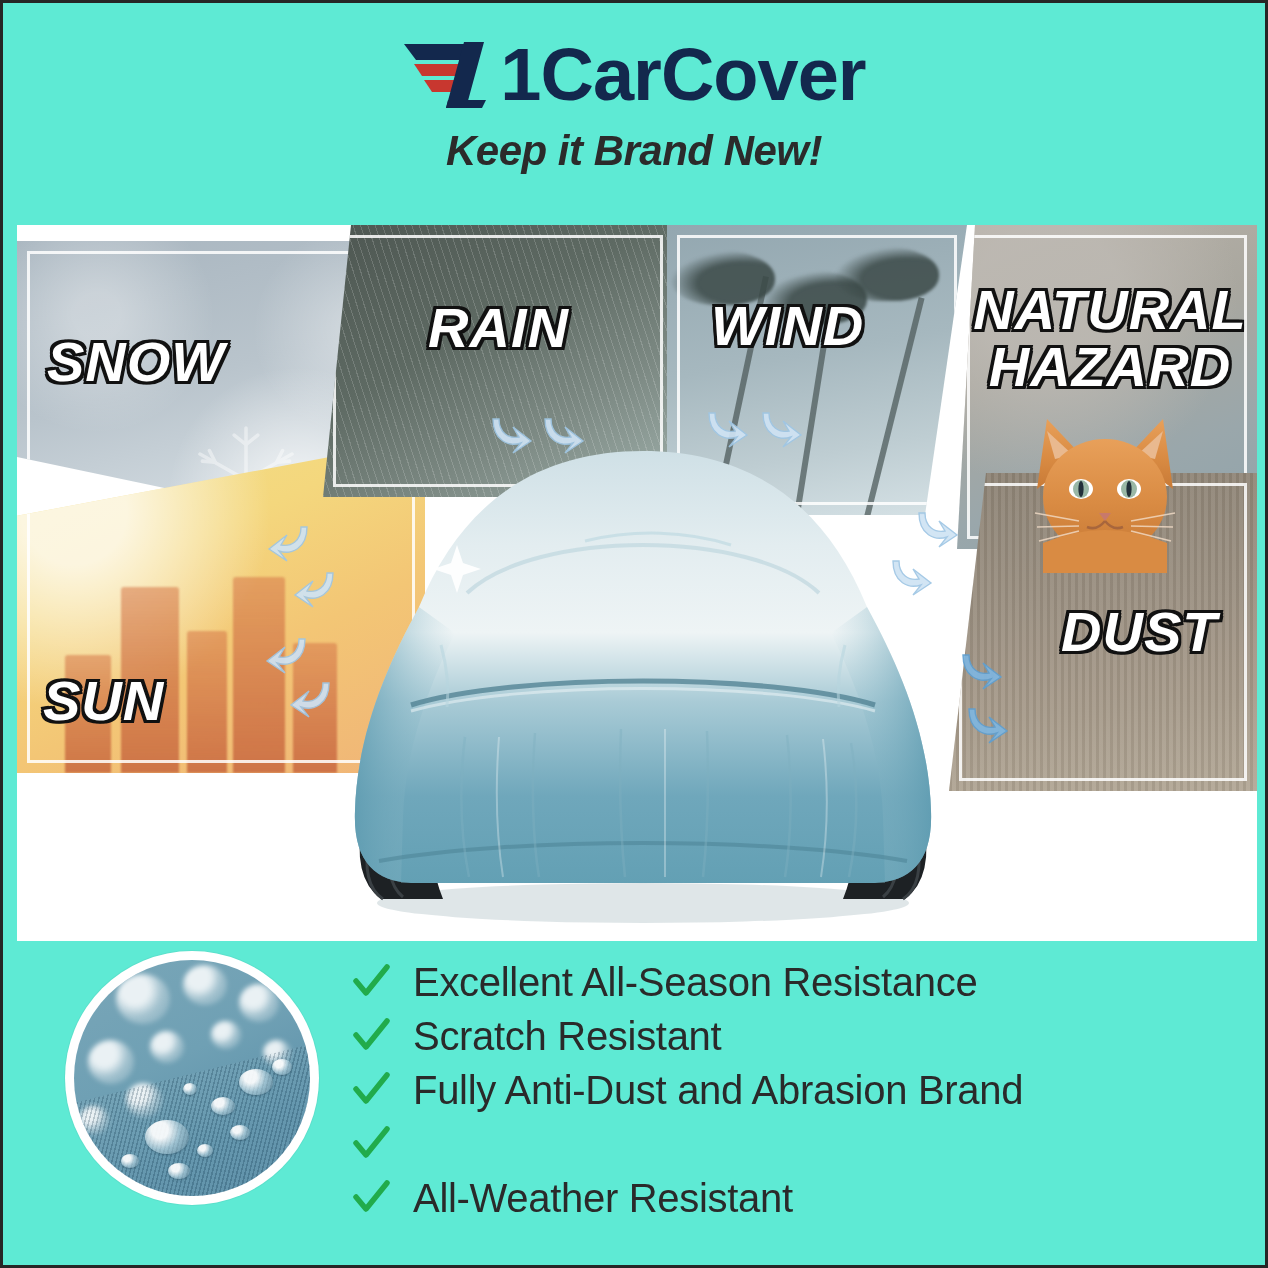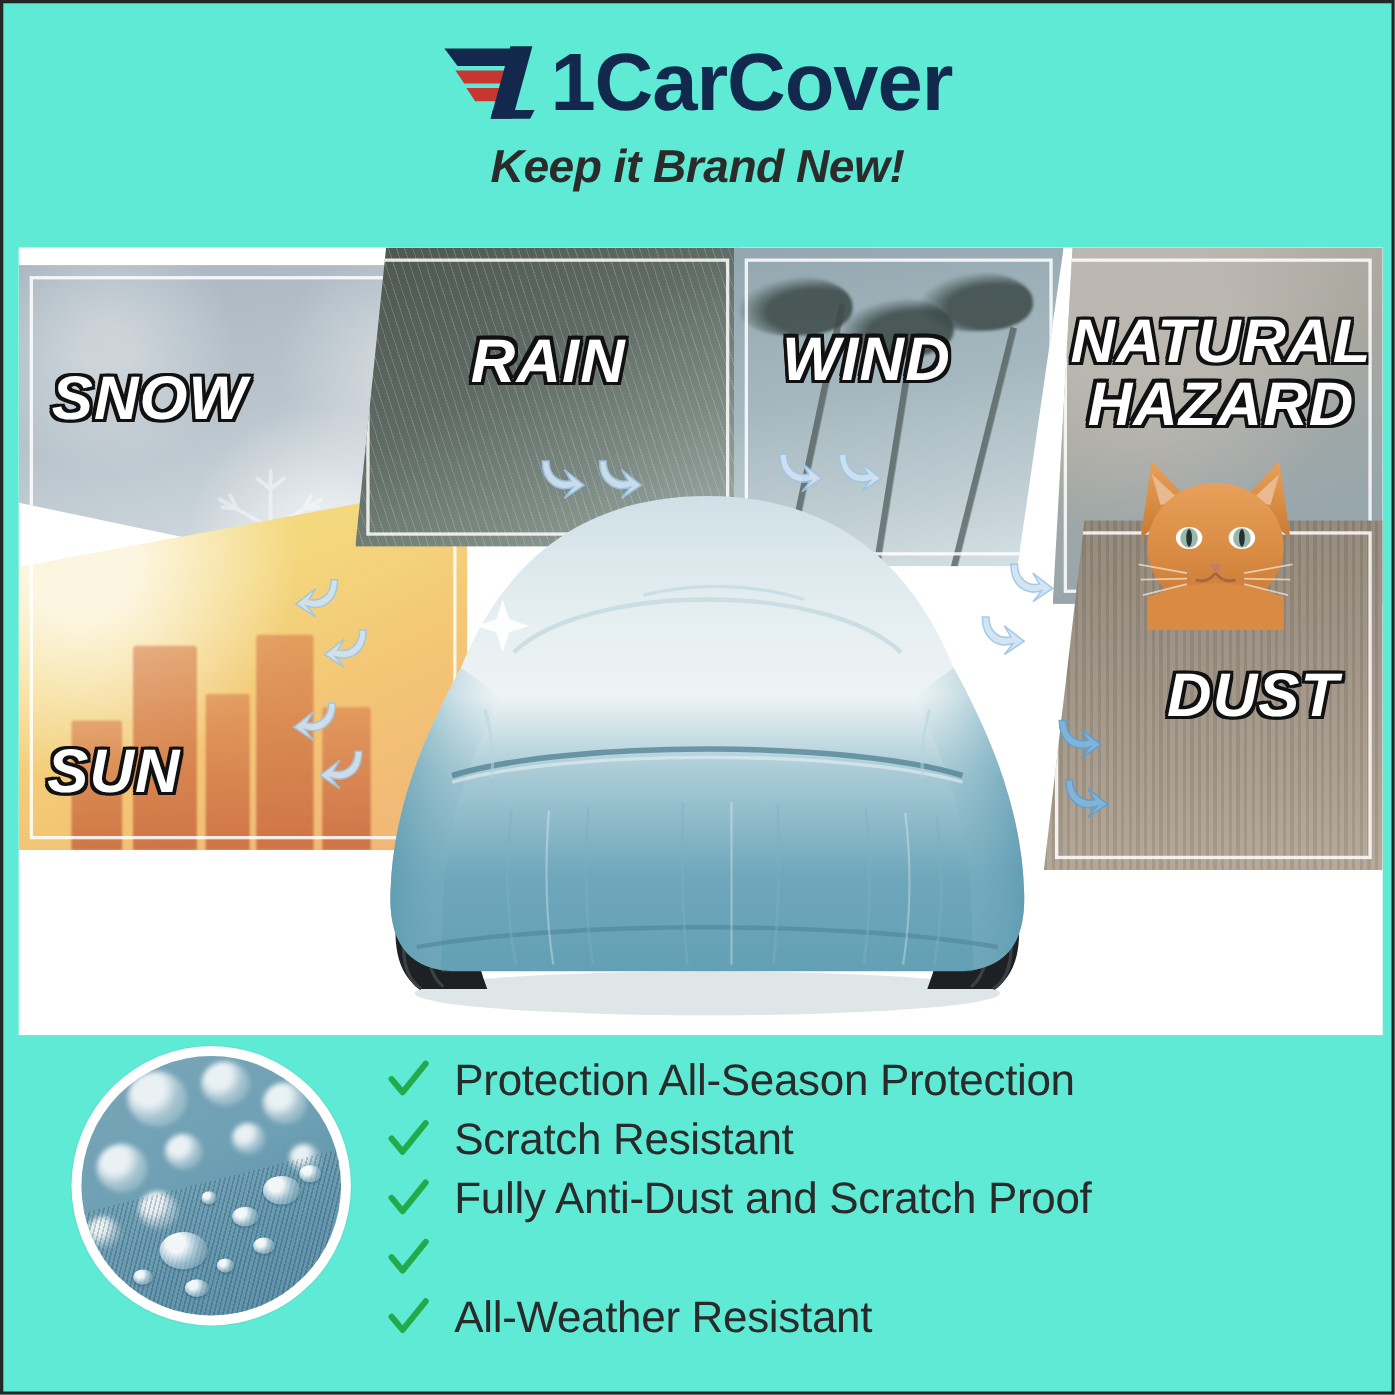--- a/index.html
+++ b/index.html
@@ -522,33 +522,33 @@
       <div class="drop" style="left:66%; top:70%; width:20px; height:15px;"></div>
       <div class="drop" style="left:40%; top:86%; width:22px; height:16px;"></div>
     </div>
   </div>
 
   <div id="features">
     <div class="feature-row">
       <svg class="check-icon" viewBox="0 0 40 40">
         <path d="M5 19 L15 31 L36 5" stroke="#21ab4b" stroke-width="5.5" fill="none" stroke-linecap="round" stroke-linejoin="round"></path>
       </svg>
-      <span class="feature-text">Protection All-Season Protection</span>
+      <span class="feature-text">Excellent All-Season Resistance</span>
     </div>
     <div class="feature-row">
       <svg class="check-icon" viewBox="0 0 40 40">
         <path d="M5 19 L15 31 L36 5" stroke="#21ab4b" stroke-width="5.5" fill="none" stroke-linecap="round" stroke-linejoin="round"></path>
       </svg>
       <span class="feature-text">Scratch Resistant</span>
     </div>
     <div class="feature-row">
       <svg class="check-icon" viewBox="0 0 40 40">
         <path d="M5 19 L15 31 L36 5" stroke="#21ab4b" stroke-width="5.5" fill="none" stroke-linecap="round" stroke-linejoin="round"></path>
       </svg>
-      <span class="feature-text">Fully Anti-Dust and Scratch Proof</span>
+      <span class="feature-text">Fully Anti-Dust and Abrasion Brand</span>
     </div>
     <div class="feature-row">
       <svg class="check-icon" viewBox="0 0 40 40">
         <path d="M5 19 L15 31 L36 5" stroke="#21ab4b" stroke-width="5.5" fill="none" stroke-linecap="round" stroke-linejoin="round"></path>
       </svg>
     </div>
     <div class="feature-row">
       <svg class="check-icon" viewBox="0 0 40 40">
         <path d="M5 19 L15 31 L36 5" stroke="#21ab4b" stroke-width="5.5" fill="none" stroke-linecap="round" stroke-linejoin="round"></path>
       </svg>

